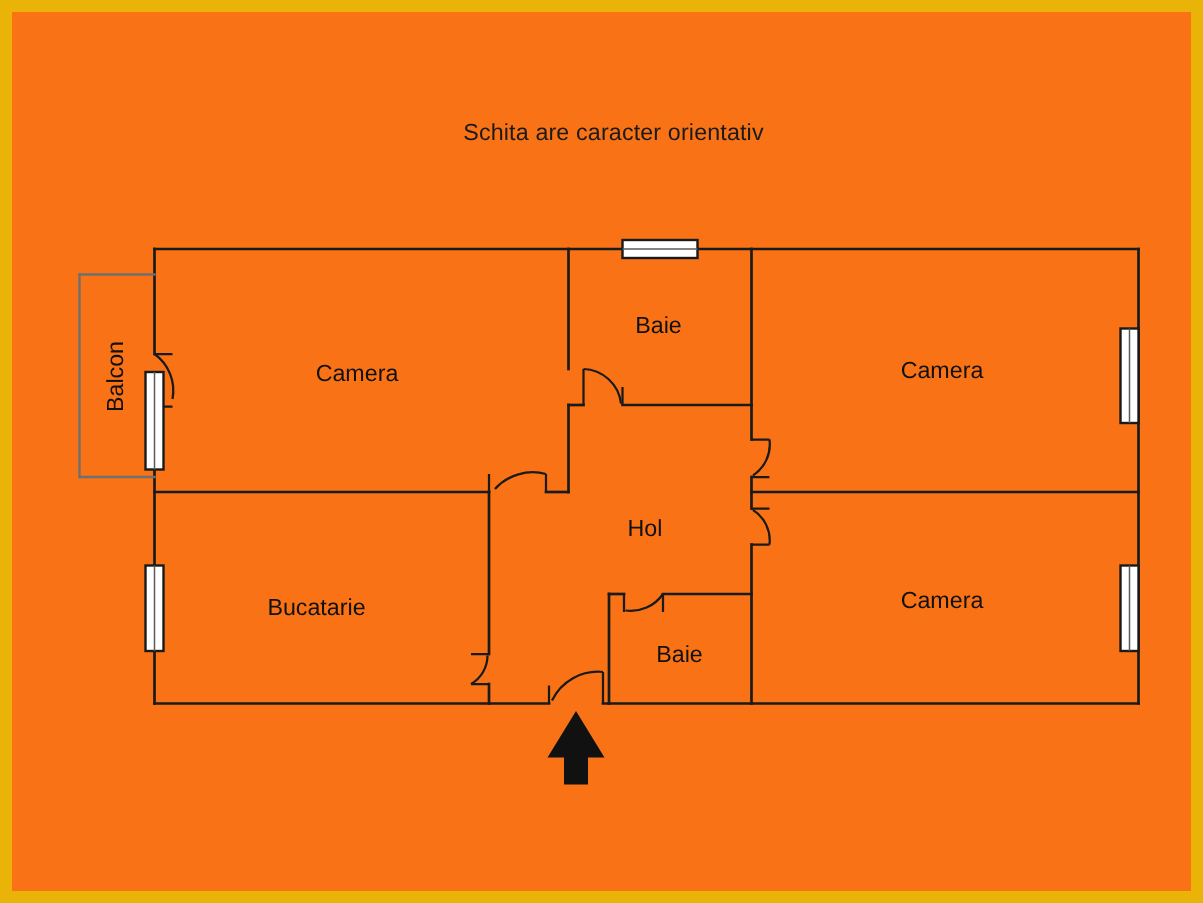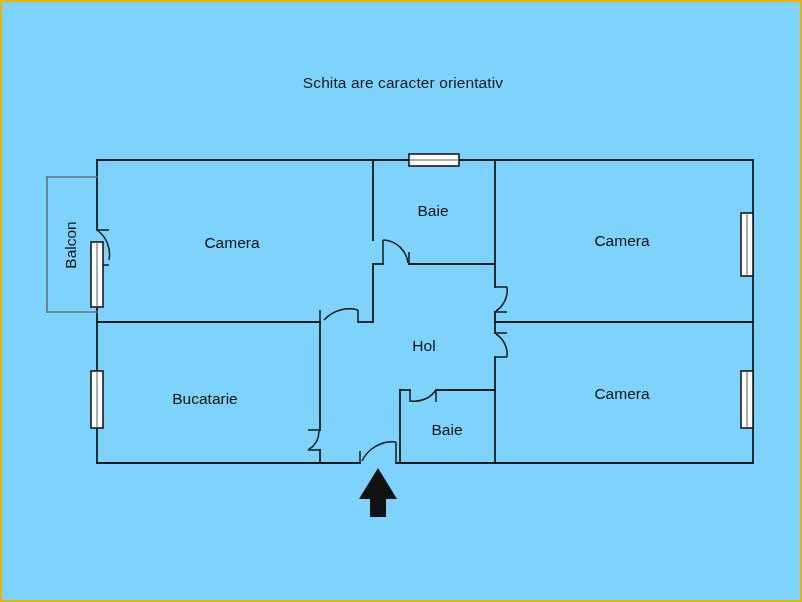--- a/index.html
+++ b/index.html
@@ -11,22 +11,22 @@
     width: 802px;
     height: 602px;
     font-family: "Liberation Sans", sans-serif;
     overflow: hidden;
   }
   #plan-frame {
     position: relative;
     width: 802px;
     height: 602px;
     box-sizing: border-box;
-    border: 2px solid #eab308;
-    background: #7dd3fc;
+    border: 8px solid #eab308;
+    background: #f97316;
   }
   #plan-title {
     position: absolute;
     left: 0;
     top: 72px;
     width: 802px;
     text-align: center;
     font-size: 15.5px;
     color: #1a1a1a;
     letter-spacing: 0.1px;

